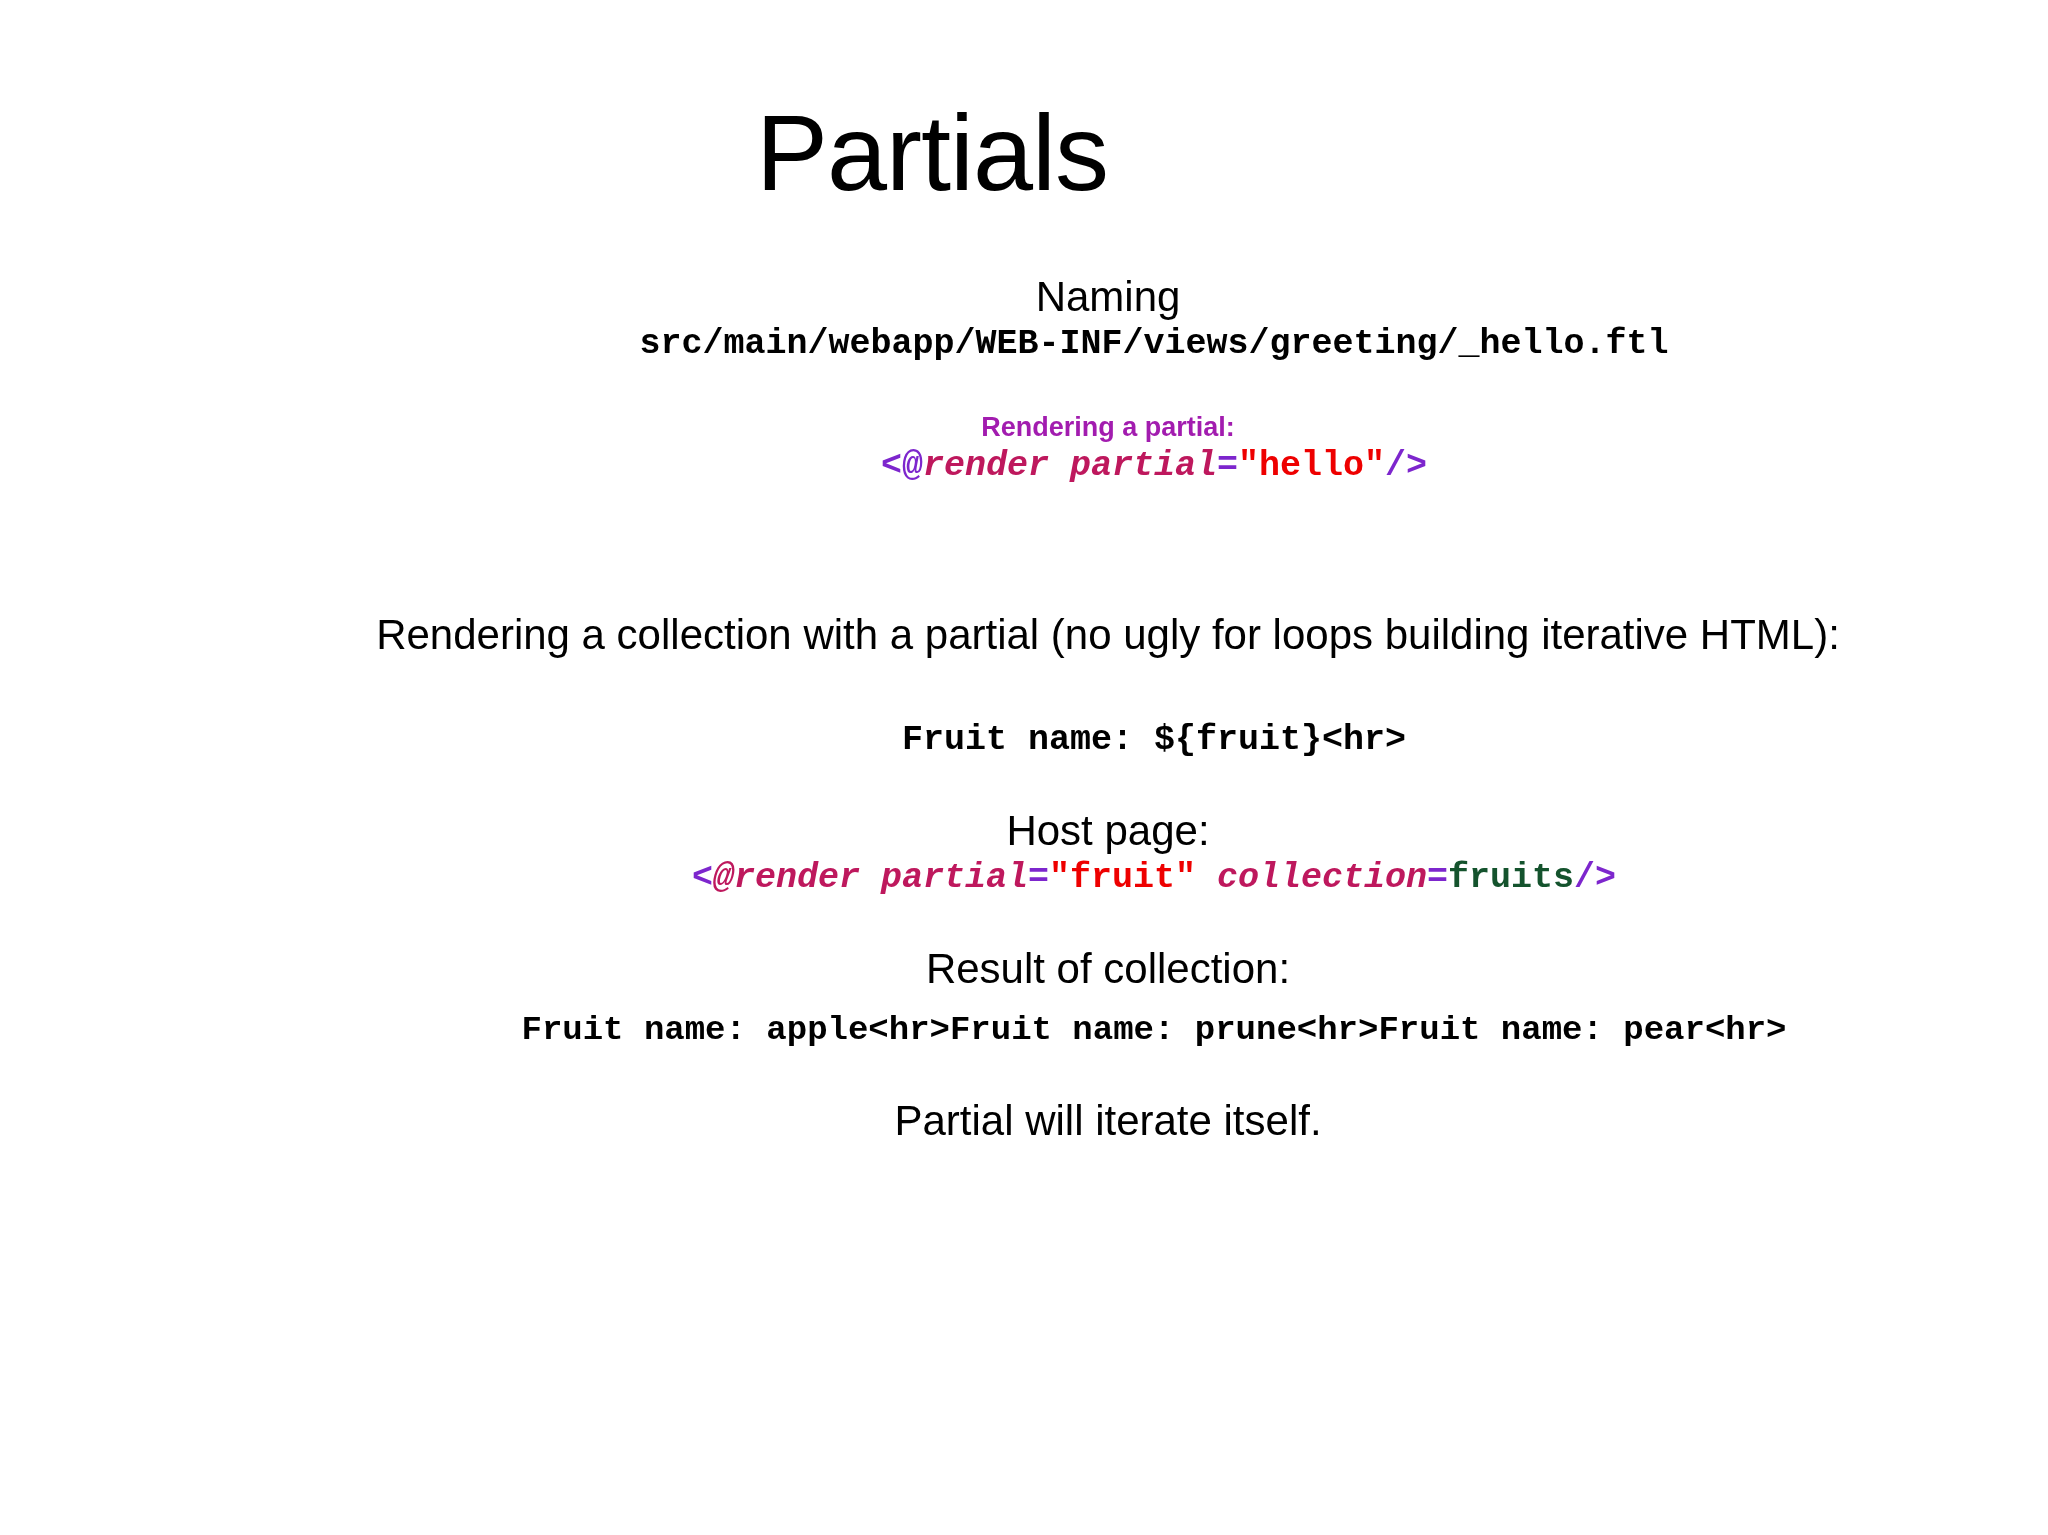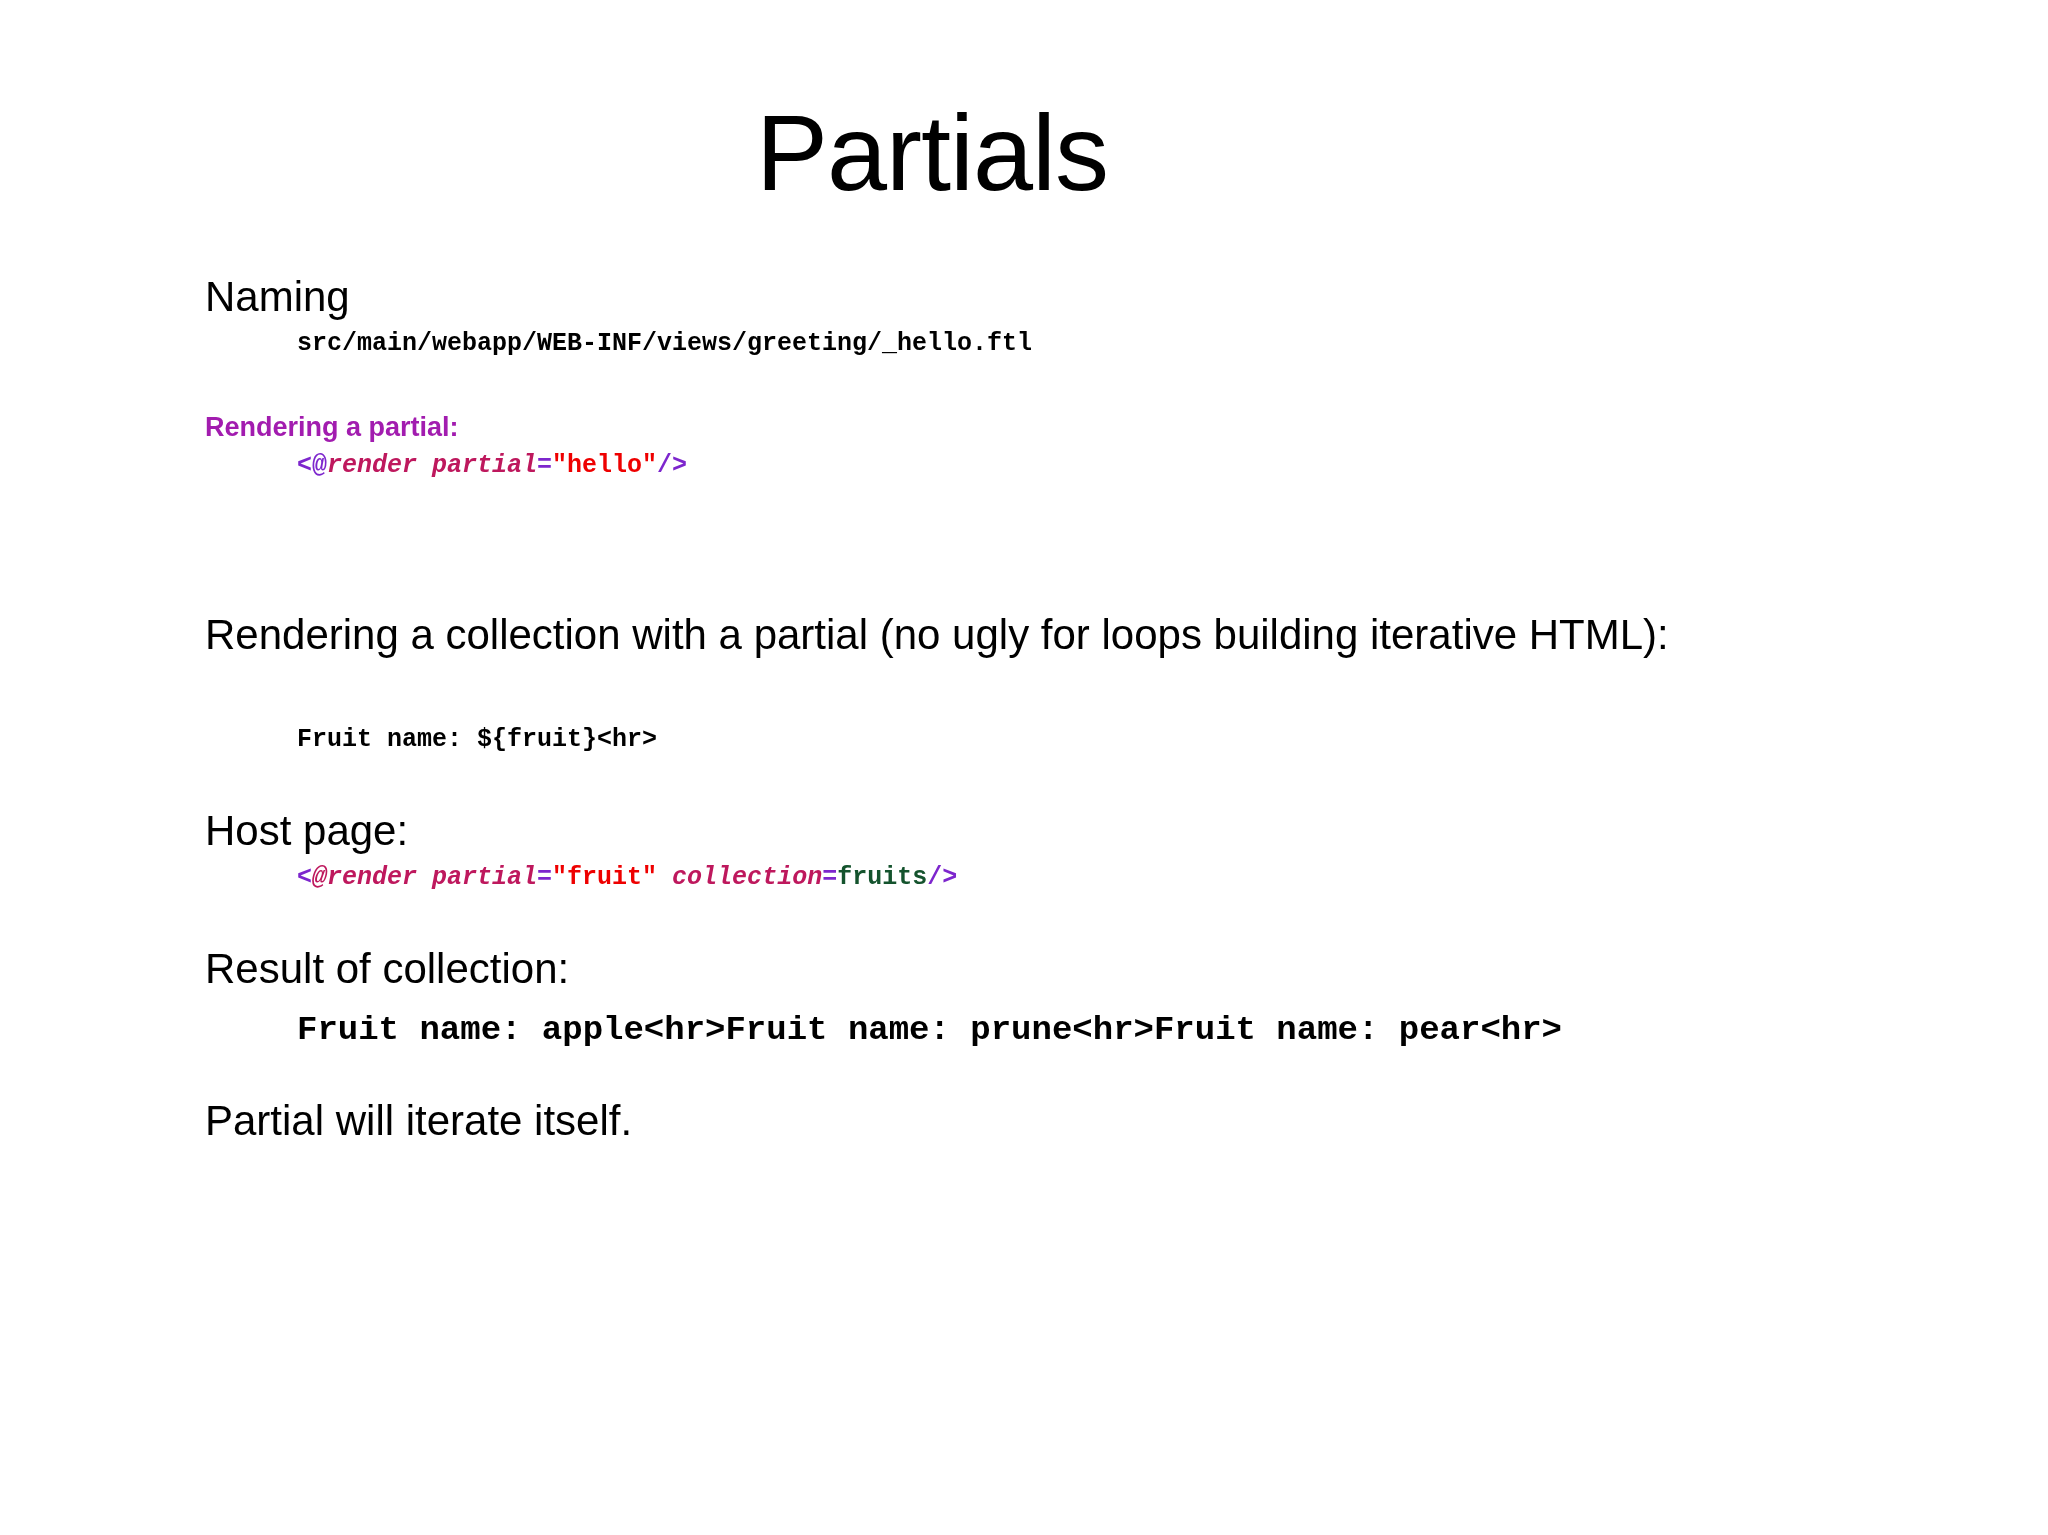--- a/index.html
+++ b/index.html
@@ -36,23 +36,24 @@
     line-height: 1.05;
     letter-spacing: -1px;
     color: #000000;
     padding-left: 20px;
     box-sizing: border-box;
   }
 
   
   .body-block {
     position: absolute;
-    left: 205px;
+    left: 228px;
     top: 272px;
     width: 1760px;
+    text-align: center;
   }
 
   .line {
     white-space: pre;
     margin: 0;
   }
 
   
   .h-big {
     font-family: "Liberation Sans", sans-serif;
@@ -68,21 +69,21 @@
     font-weight: 700;
     font-size: 27px;
     line-height: 34px;
     color: #a21caf;
   }
 
   
   .code {
     font-family: "Liberation Mono", "DejaVu Sans Mono", monospace;
     font-weight: 700;
-    font-size: 25px;
+    font-size: 35px;
     line-height: 44px;
     color: #000000;
     margin-left: 92px;
     white-space: pre;
   }
 
   .code.small {
     font-size: 34px;
     margin-top: 14px;
   }

